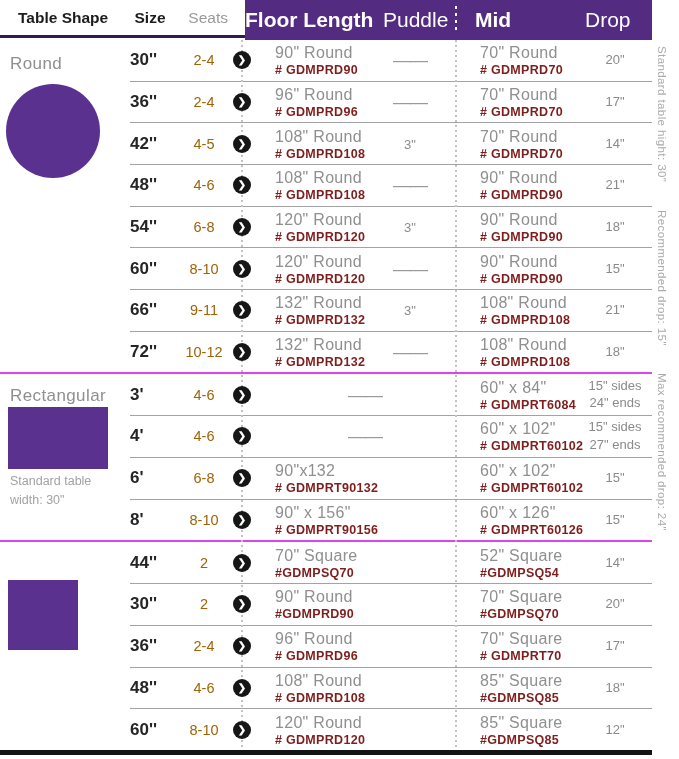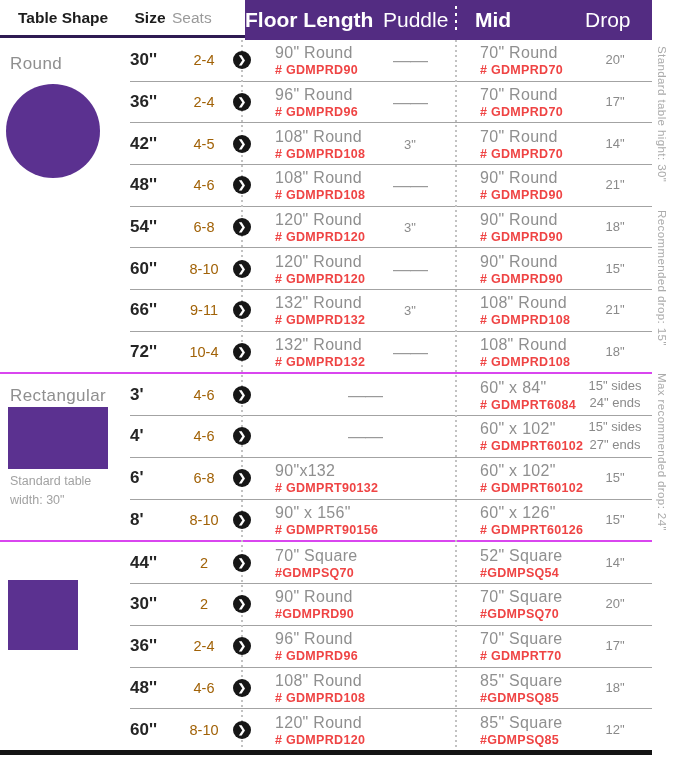--- a/index.html
+++ b/index.html
@@ -9,21 +9,21 @@
     background:#fff; font-family:"Liberation Sans", sans-serif;
     --header-purple:#532c82; --shape-purple:#5b3190; --underline:#2f1b52;
   }
 
   
   .hdr-left { position:absolute; left:0; top:0; width:245px; height:40px; background:#fff; }
   .hdr-underline { position:absolute; left:0; top:35px; width:245px; height:3px; background:var(--underline); }
   .hdr-left .h { position:absolute; top:0; height:36px; line-height:36px; font-size:15.5px; }
   .h-shape { left:18px; font-weight:700; color:#1c1c1c; }
   .h-size  { left:122px; width:56px; text-align:center; font-weight:700; color:#1c1c1c; }
-  .h-seats { left:172px; width:56px; text-align:left; color:#9a9a9a; }
+  .h-seats { left:172px; width:56px; text-align:right; color:#9a9a9a; }
 
   .hdr-purple { position:absolute; left:245px; top:0; width:407px; height:40px; background:var(--header-purple); }
   .hdr-purple .h { position:absolute; top:0; height:40px; line-height:40px; color:#fff; font-size:21px; text-align:left; }
   .h-floor { left:0; width:160px; font-weight:700; }
   .h-puddle { left:138px; width:60px; font-weight:400; }
   .h-mid { left:230px; width:90px; font-weight:700; }
   .h-drop { left:340px; width:56px; font-weight:400; }
   .hdr-dash { position:absolute; left:210px; top:6px; bottom:6px; width:2px;
     background:repeating-linear-gradient(to bottom,#ffffff 0 3px, transparent 3px 7px); }
 
@@ -51,21 +51,21 @@
   .c-seats { left:48px; width:52px; text-align:center; font-size:14.5px; color:#a16207; }
 
   .arrow { left:103px; width:18px; height:18px; border-radius:50%; background:#161616; z-index:4;
     display:flex; align-items:center; justify-content:center; }
   .arrow span { color:#fff; font-size:10px; font-weight:700; line-height:1; }
 
   .c-floor, .c-mid { text-align:left; }
   .c-floor { left:145px; width:125px; }
   .c-mid { left:350px; width:125px; }
   .len { font-size:16px; color:#8f8f8f; letter-spacing:.3px; white-space:nowrap; }
-  .code { font-size:12.5px; font-weight:700; color:#ef4444; letter-spacing:.3px; margin-top:1px; white-space:nowrap; }
+  .code { font-size:12.5px; font-weight:700; color:#7f1d1d; letter-spacing:.3px; margin-top:1px; white-space:nowrap; }
 
   .c-puddle { left:250px; width:60px; text-align:center; font-size:13px; color:#8c8c8c; }
   .c-floordash { left:145px; width:180px; text-align:center; }
   .dash { color:#9a9a9a; font-size:18px; letter-spacing:-1px; }
   .c-drop { left:452px; width:66px; text-align:center; font-size:13px; color:#8a8a8a; line-height:1.35; white-space:nowrap; }
 
   .bottom-bar { position:absolute; left:0; top:750px; width:652px; height:5px; background:#141414; }
 
   
   .side-notes { position:absolute; left:656px; top:46px; height:700px;
@@ -223,21 +223,21 @@
             </div>
             <div class="cell c-puddle">3"</div>
             <div class="cell c-mid">
               <div class="len">108" Round</div>
               <div class="code"># GDMPRD108</div>
             </div>
             <div class="cell c-drop">21"</div>
           </div>
           <div class="row">
             <div class="cell c-size">72''</div>
-            <div class="cell c-seats">10-4</div>
+            <div class="cell c-seats">10-12</div>
             <div class="cell arrow">
               <span>❯</span>
             </div>
             <div class="cell c-floor">
               <div class="len">132" Round</div>
               <div class="code"># GDMPRD132</div>
             </div>
             <div class="cell c-puddle">
               <div class="dash">——</div>
             </div>

